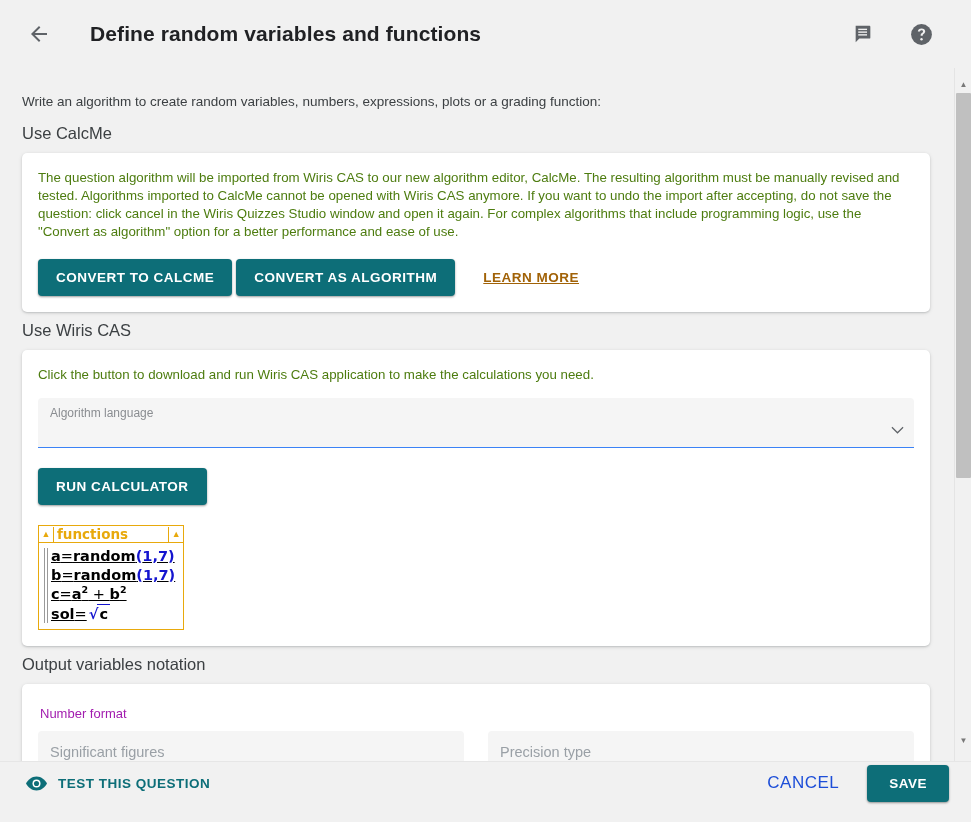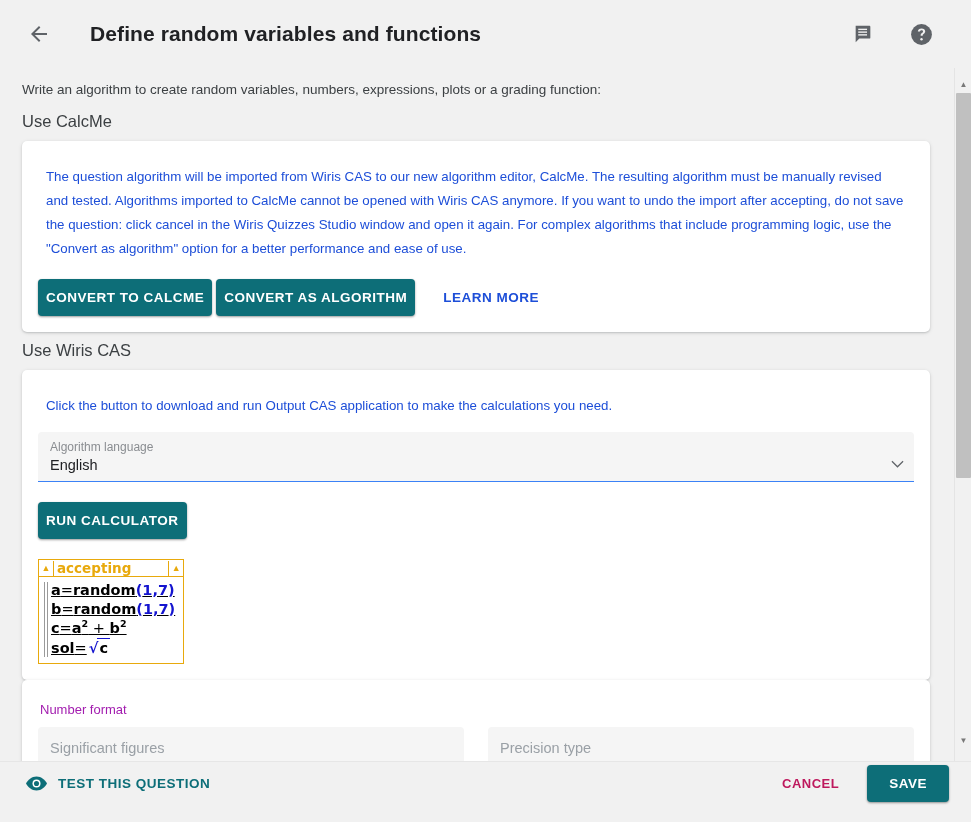--- a/index.html
+++ b/index.html
@@ -56,21 +56,21 @@
 
   
   .body-wrap {
     position: relative;
     flex: 1 1 auto;
     overflow: hidden;
     background: #f1f1f1;
   }
   .body-inner {
     position: absolute;
-    top: 4px; left: 0;
+    top: 16px; left: 0;
     width: 952px;
     padding: 0 22px 0 22px;
   }
 
   .intro-text {
     font-size: 13.5px;
     color: #3c4043;
     padding-top: 10px;
     padding-bottom: 6px;
   }
@@ -83,56 +83,57 @@
 
   .card {
     background: #ffffff;
     border-radius: 5px;
     box-shadow: 0 1px 2px rgba(60,64,67,0.22), 0 1px 4px rgba(60,64,67,0.10);
     padding: 16px 16px 16px 16px;
   }
 
   .card-text {
     font-size: 13.3px;
-    line-height: 24px;
-    color: #1d4ed8;
-    margin: 8px;
+    line-height: 18px;
+    color: #4d7c0f;
+    margin: 0;
   }
 
   .btn-row {
     display: flex;
     align-items: center;
     margin-top: 18px;
   }
   .btn {
     background: #0d6e78;
     color: #ffffff;
     border: none;
     border-radius: 4px;
     font-family: "Liberation Sans", sans-serif;
     font-size: 13.5px;
     font-weight: bold;
     letter-spacing: 0.5px;
-    padding: 11px 8px;
+    padding: 11px 18px;
     cursor: pointer;
     box-shadow: 0 1px 2px rgba(0,0,0,0.28), 0 1px 3px rgba(0,0,0,0.14);
     white-space: nowrap;
   }
   .btn + .btn { margin-left: 4px; }
   .link-btn {
     background: none;
     border: none;
-    color: #1d4ed8;
+    color: #a16207;
     font-family: "Liberation Sans", sans-serif;
     font-size: 13.5px;
     font-weight: bold;
     letter-spacing: 0.5px;
     margin-left: 24px;
     cursor: pointer;
     padding: 11px 4px;
+    text-decoration: underline;
   }
 
   
   .field {
     position: relative;
     background: #f5f5f5;
     border-bottom: 1px solid #3b82f6;
     border-radius: 4px 4px 0 0;
     height: 50px;
     padding: 7px 30px 0 12px;
@@ -294,24 +295,24 @@
     font-size: 13.5px;
     font-weight: bold;
     letter-spacing: 0.5px;
     cursor: pointer;
   }
   .test-link .eye { margin-right: 11px; display: flex; }
   .footer-spacer { flex: 1 1 auto; }
   .cancel-btn {
     background: none;
     border: none;
-    color: #be185d;
+    color: #1d4ed8;
     font-family: "Liberation Sans", sans-serif;
-    font-size: 13px;
-    font-weight: bold;
+    font-size: 17px;
+    font-weight: normal;
     letter-spacing: 0.5px;
     padding: 10px 14px;
     cursor: pointer;
   }
   .save-btn {
     background: #0d6e78;
     color: #ffffff;
     border: none;
     border-radius: 4px;
     font-family: "Liberation Sans", sans-serif;
@@ -364,41 +365,40 @@
         <p class="card-text">The question algorithm will be imported from Wiris CAS to our new algorithm editor, CalcMe. The resulting algorithm must be manually revised and tested. Algorithms imported to CalcMe cannot be opened with Wiris CAS anymore. If you want to undo the import after accepting, do not save the question: click cancel in the Wiris Quizzes Studio window and open it again. For complex algorithms that include programming logic, use the "Convert as algorithm" option for a better performance and ease of use.</p>
         <div class="btn-row">
           <button class="btn">CONVERT TO CALCME</button>
           <button class="btn">CONVERT AS ALGORITHM</button>
           <button class="link-btn">LEARN MORE</button>
         </div>
       </div>
 
       <div class="section-title">Use Wiris CAS</div>
       <div class="card">
-        <p class="card-text">Click the button to download and run Output CAS application to make the calculations you need.</p>
+        <p class="card-text">Click the button to download and run Wiris CAS application to make the calculations you need.</p>
 
         <div class="field">
           <div class="field-label">Algorithm language</div>
-          <div class="field-value">English</div>
           <span class="field-chevron">
             <svg width="13" height="8" viewBox="0 0 14 8">
                 <path d="M1 1l6 6 6-6" stroke="currentColor" stroke-width="1.3" fill="none"></path>
               </svg>
           </span>
         </div>
 
         <div class="run-btn-row">
           <button class="btn">RUN CALCULATOR</button>
         </div>
 
         
         <div class="vars-block">
           <div class="vars-head">
             <span class="vars-tri">▲</span>
-            <span class="vars-title">accepting</span>
+            <span class="vars-title">functions</span>
             <span class="vars-tri">▲</span>
           </div>
           <div class="vars-body">
             <div class="vars-bar"></div>
 
             <div class="math-line">
               <span>a</span><span class="mop">=</span><span>random</span><span class="mb">(</span><span class="mb">1,7</span><span class="mb">)</span>
             </div>
 
             <div class="math-line">
@@ -409,20 +409,21 @@
               <span>c</span><span class="mop">=</span>a<sup class="exp">2</sup><span class="mop"> + </span>b<sup class="exp">2</sup>
             </div>
 
             <div class="math-line">
               <span>sol</span><span class="mop">=</span><span class="sqrt-wrap"><span class="sqrt-sym">√</span><span class="sqrt-rad">c</span></span>
             </div>
           </div>
         </div>
       </div>
 
+      <div class="section-title">Output variables notation</div>
       <div class="card">
         <div class="sub-label">Number format</div>
         <div class="field-row">
           <div class="field">
             <div class="field-placeholder" style="margin-top:4px">Significant figures</div>
 
           </div>
           <div class="field">
             <div class="field-placeholder" style="margin-top:4px">Precision type</div>
 

